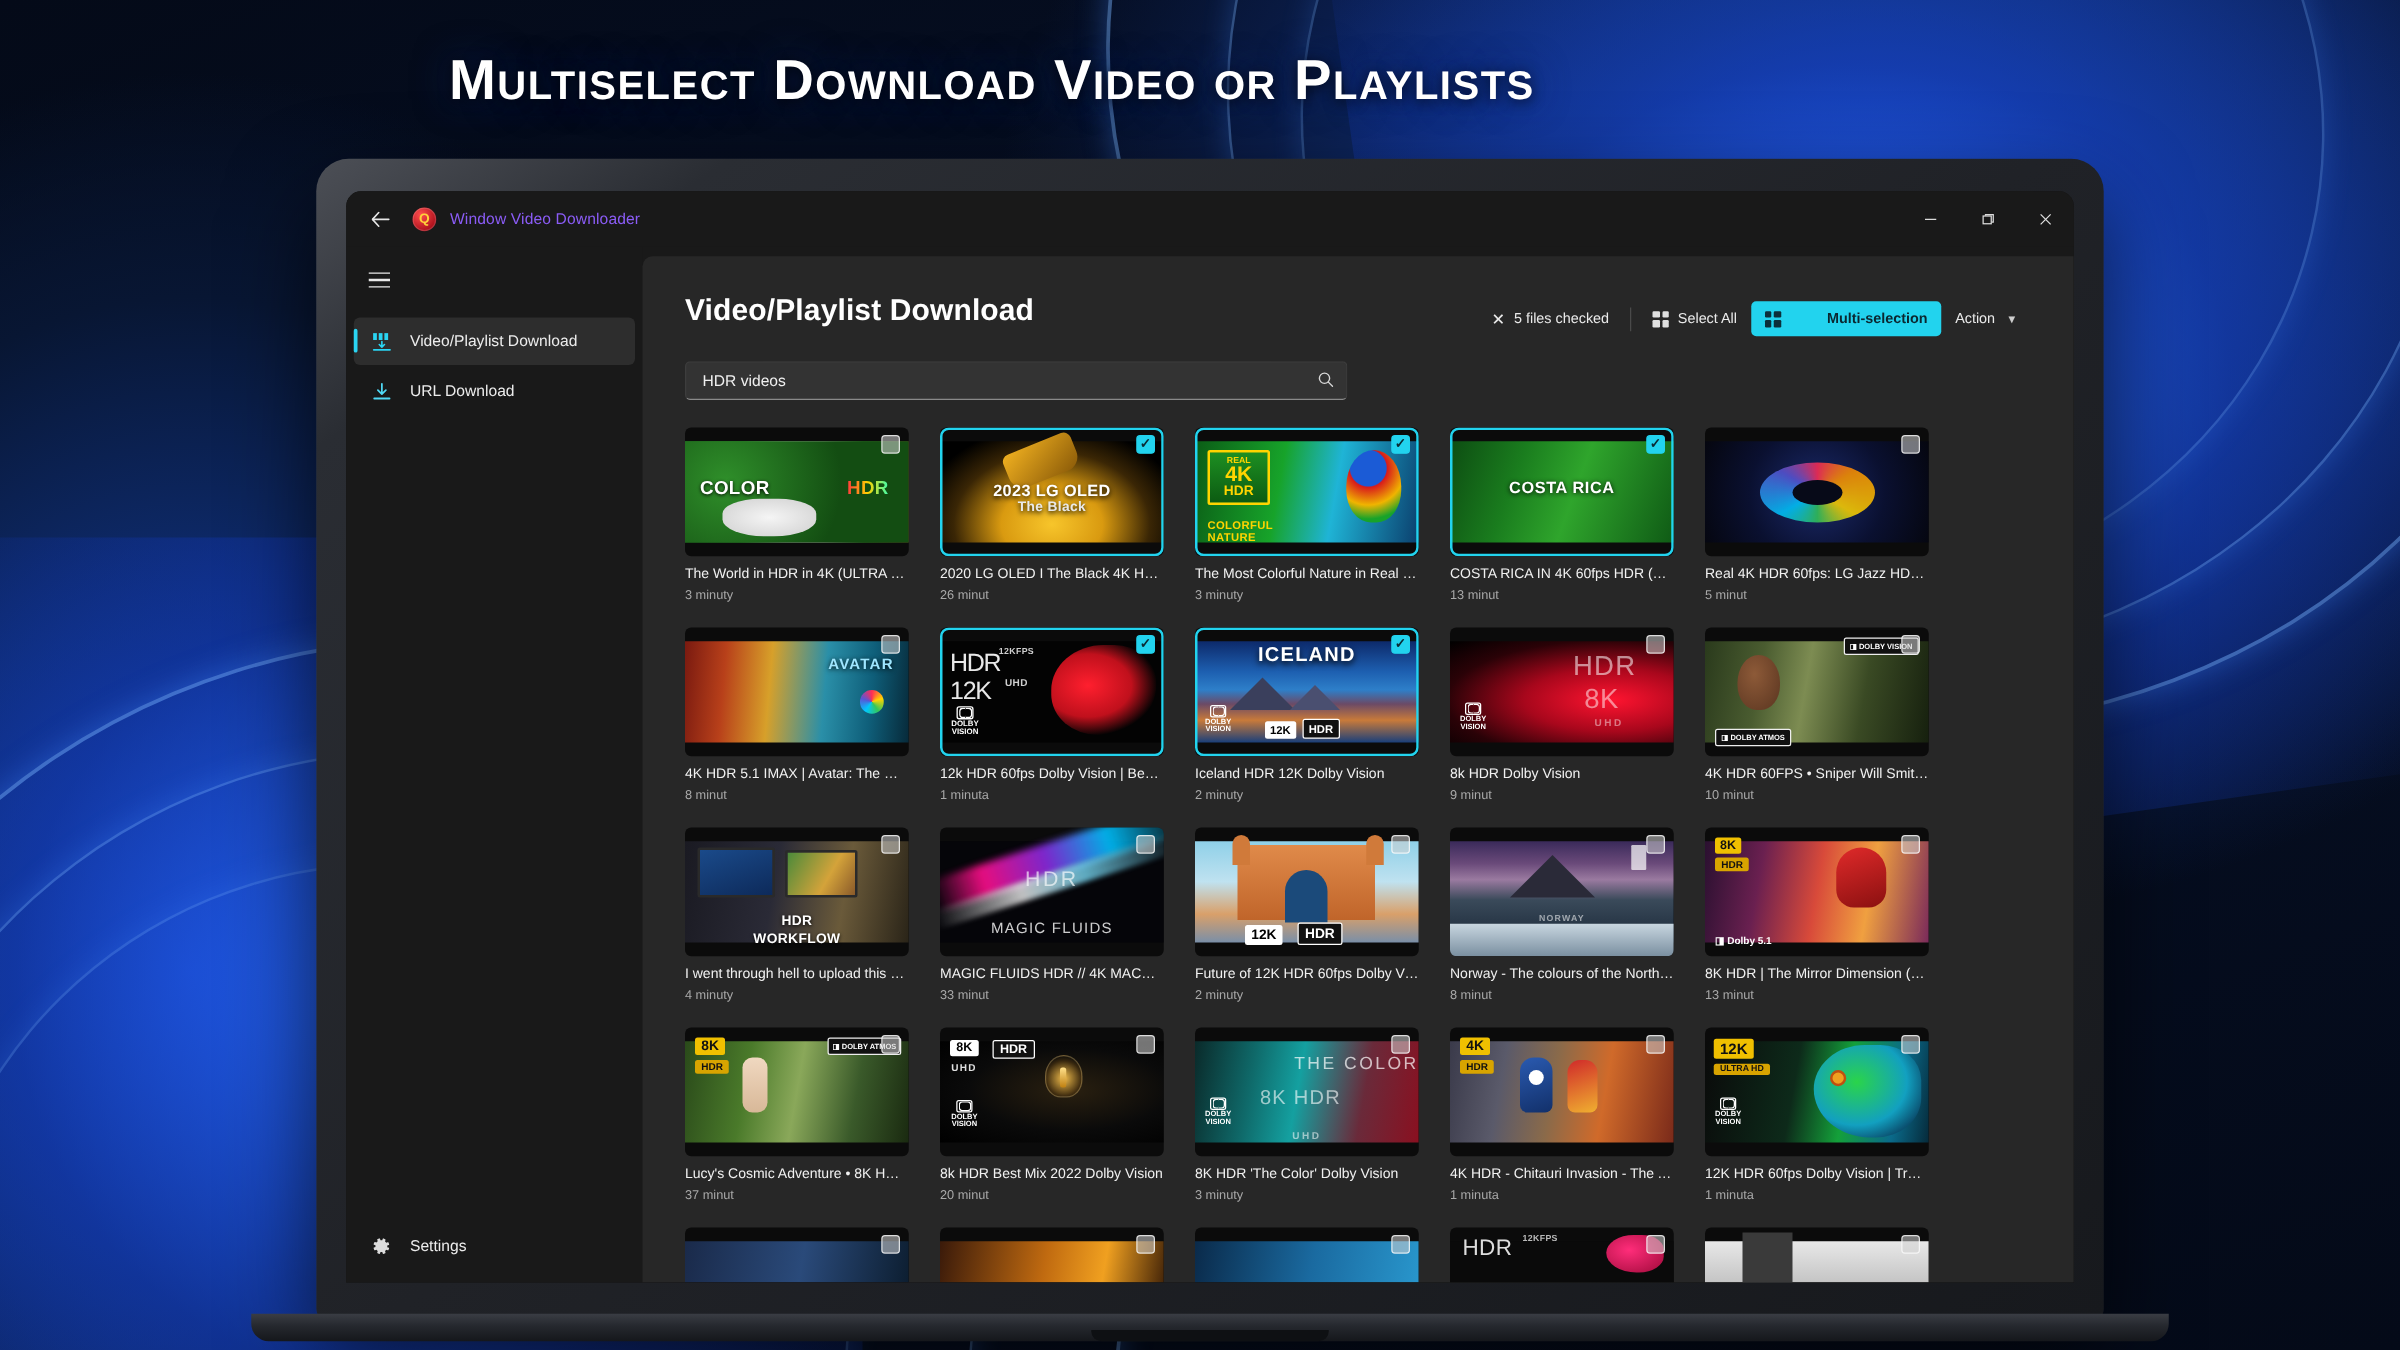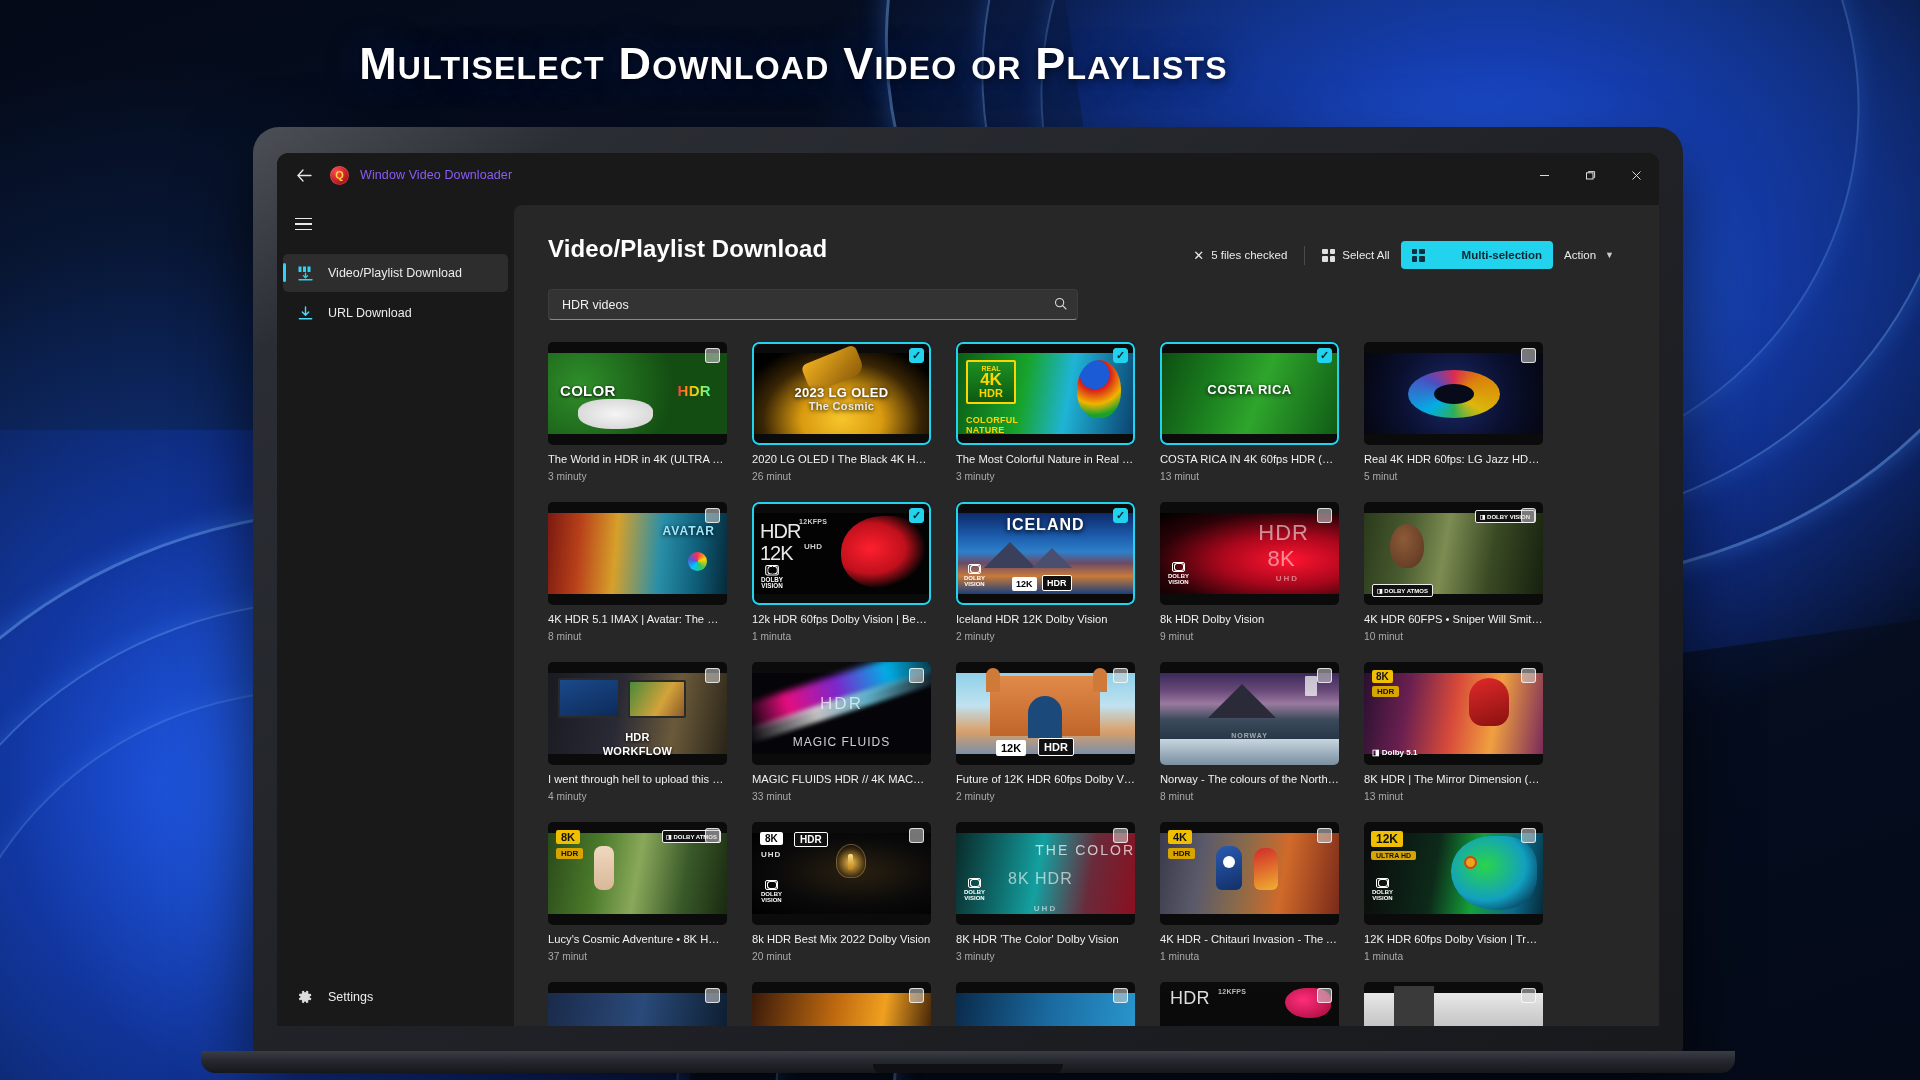--- a/index.html
+++ b/index.html
@@ -473,21 +473,21 @@
     <div class="ctitle">The World in HDR in 4K (ULTRA HD)</div>
     <div class="cdur">3 minuty</div>
                   </div>
                   <div class="card sel">
     <div class="thumbwrap">
       <div class="thumb">
                         <div class="tmb-img" style="background:
       radial-gradient(ellipse at 50% 82%, #f7c52b 0%, #d99a10 32%, #3a2605 62%, #000 85%);"></div>
     <div style="position:absolute;left:52px;top:12px;width:58px;height:30px;background:linear-gradient(150deg,#f0b020,#8a5a08);border-radius:6px 6px 12px 12px;transform:rotate(-22deg);"></div>
     <div class="lbl" style="left:0;right:0;top:43px;text-align:center;font-size:13px;color:#fff;text-shadow:0 1px 4px #000;">2023 LG OLED</div>
-    <div class="lbl" style="left:0;right:0;top:58px;text-align:center;font-size:11px;color:#e9e9e9;text-shadow:0 1px 4px #000;">The Cosmic</div>
+    <div class="lbl" style="left:0;right:0;top:58px;text-align:center;font-size:11px;color:#e9e9e9;text-shadow:0 1px 4px #000;">The Black</div>
                       </div>
       <div class="chk on"></div>
       <div class="selbox"></div>
     </div>
     <div class="ctitle">2020 LG OLED I  The Black 4K HDR 6...</div>
     <div class="cdur">26 minut</div>
                   </div>
                   <div class="card sel">
     <div class="thumbwrap">
       <div class="thumb">

